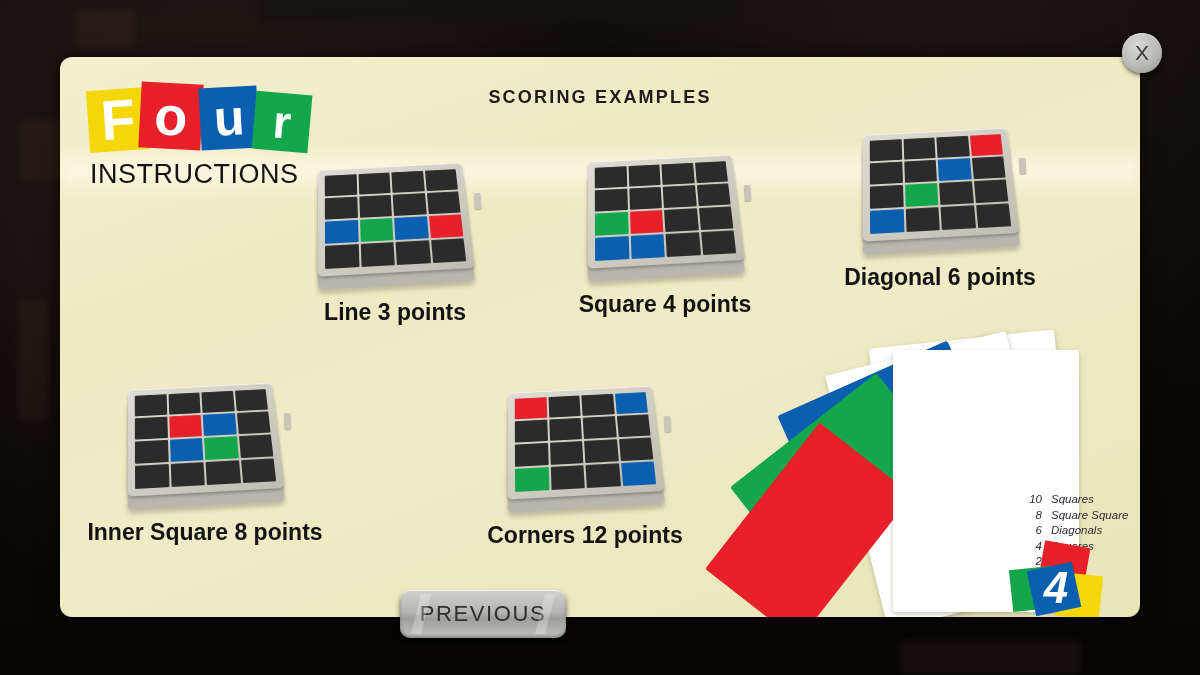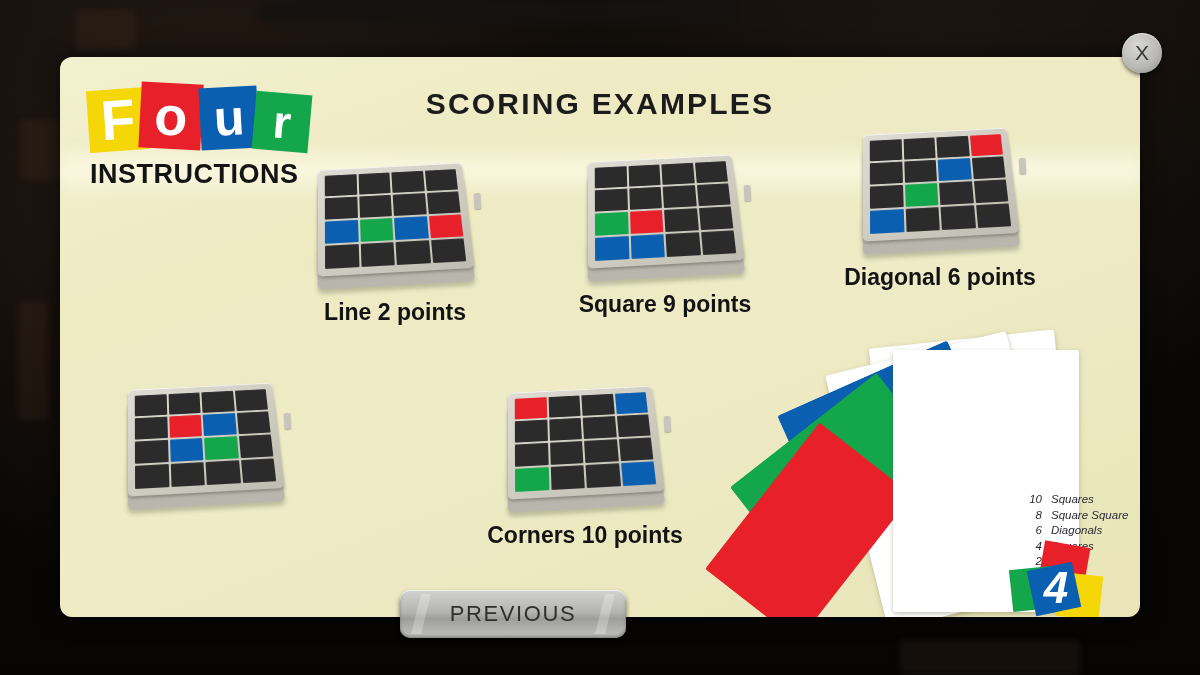--- a/index.html
+++ b/index.html
@@ -29,25 +29,25 @@
     background:linear-gradient(180deg,rgba(255,255,255,0) 0%,rgba(255,252,235,.75) 45%,rgba(255,255,255,0) 100%);
     filter:blur(6px);pointer-events:none;}
   
   #logo{position:absolute;left:28px;top:22px;width:230px;height:105px;}
   .logo-tile{position:absolute;display:flex;align-items:center;justify-content:center;
     color:#fff;font-weight:bold;font-family:"Liberation Sans",sans-serif;line-height:1;}
   .lt-f{left:0px;top:10px;width:60px;height:62px;background:#f5d708;transform:rotate(-4deg);font-size:56px;color:#fff;}
   .lt-o{left:52px;top:4px;width:62px;height:66px;background:#e8202a;transform:rotate(3deg);font-size:54px;}
   .lt-u{left:112px;top:8px;width:58px;height:62px;background:#0a5fb0;transform:rotate(-3deg);font-size:50px;}
   .lt-r{left:166px;top:14px;width:56px;height:58px;background:#13a64a;transform:rotate(5deg);font-size:46px;}
-  #instructions-label{position:absolute;left:2px;top:80px;font-size:27px;font-weight:bold;
+  #instructions-label{position:absolute;left:2px;top:80px;font-size:27px;font-weight:normal;
     letter-spacing:.5px;color:#141414;}
   
   #heading{position:absolute;left:0;right:0;top:30px;text-align:center;
-    font-size:30px;font-weight:bold;letter-spacing:2.2px;color:#1c1c1c;}
+    font-size:18px;font-weight:bold;letter-spacing:2.2px;color:#1c1c1c;}
   
   .example{position:absolute;}
   .board-wrap{position:relative;width:170px;height:150px;}
   .board-shadow{position:absolute;left:6px;top:96px;width:162px;height:40px;
     background:radial-gradient(ellipse at 45% 50%, rgba(150,145,110,.55) 0%, rgba(180,176,140,.18) 55%, rgba(0,0,0,0) 72%);
     filter:blur(3px);}
   .board-side{position:absolute;left:8px;top:20px;width:150px;height:112px;
     background:#b9b6ad;border-radius:5px;
     transform:perspective(420px) rotateX(19deg) rotateZ(-3.2deg) translateY(7px);
     box-shadow:0 4px 4px rgba(0,0,0,.2);}
@@ -73,21 +73,21 @@
   .wedge{position:absolute;left:118px;top:18px;width:186px;height:262px;border-radius:3px;
     transform-origin:50% 100%;overflow:hidden;}
   .wedge i{position:absolute;left:0;top:0;width:186px;height:118px;display:block;}
   #card-legend{position:absolute;left:245px;top:160px;width:150px;font-size:11.5px;
     color:#2a2a34;line-height:15.5px;}
   #card-legend div{display:flex;}
   #card-legend .num{width:22px;text-align:right;margin-right:9px;}
   #logo4{position:absolute;left:236px;top:212px;width:92px;height:78px;}
   #logo4 span{position:absolute;display:block;}
   
-  #previous-button{position:absolute;left:400px;top:590px;width:226px;height:48px;
+  #previous-button{position:absolute;left:400px;top:590px;width:166px;height:48px;
     border-radius:10px;
     background:linear-gradient(180deg,#d2d2d0 0%,#b4b4b1 46%,#9d9d99 60%,#c3c3c0 100%);
     box-shadow:inset 0 1px 0 rgba(255,255,255,.75), inset 0 -2px 3px rgba(0,0,0,.3), 0 3px 5px rgba(0,0,0,.55);
     display:flex;align-items:center;justify-content:center;
     font-size:22px;letter-spacing:1.6px;color:#2f2f2f;font-family:"Liberation Sans",sans-serif;}
   #previous-button::before,#previous-button::after{content:"";position:absolute;top:4px;bottom:4px;width:10px;
     background:rgba(255,255,255,.25);}
   #previous-button::before{left:16px;transform:skewX(-14deg);}
   #previous-button::after{right:16px;transform:skewX(-14deg);}
   
@@ -140,21 +140,21 @@
             <div class="cell blue"></div>
             <div class="cell red"></div>
             <div class="cell"></div>
             <div class="cell"></div>
             <div class="cell"></div>
             <div class="cell"></div>
           </div>
       </div>
       <div class="nub"></div>
     </div>
-    <div class="caption">Line 2 points</div>
+    <div class="caption">Line 3 points</div>
   </div>
 
   <div class="example" style="left:520px;top:82px;">
     <div class="board-wrap">
       <div class="board-shadow"></div>
       <div class="board-side"></div>
       <div class="board">
         <div class="grid">
             <div class="cell"></div>
             <div class="cell"></div>
@@ -169,21 +169,21 @@
             <div class="cell"></div>
             <div class="cell"></div>
             <div class="cell blue"></div>
             <div class="cell blue"></div>
             <div class="cell"></div>
             <div class="cell"></div>
           </div>
       </div>
       <div class="nub"></div>
     </div>
-    <div class="caption">Square  9 points</div>
+    <div class="caption">Square  4 points</div>
   </div>
 
   <div class="example" style="left:795px;top:55px;">
     <div class="board-wrap">
       <div class="board-shadow"></div>
       <div class="board-side"></div>
       <div class="board">
         <div class="grid">
             <div class="cell"></div>
             <div class="cell"></div>
@@ -227,20 +227,21 @@
             <div class="cell green"></div>
             <div class="cell"></div>
             <div class="cell"></div>
             <div class="cell"></div>
             <div class="cell"></div>
             <div class="cell"></div>
           </div>
       </div>
       <div class="nub"></div>
     </div>
+    <div class="caption">Inner Square 8 points</div>
   </div>
 
   <div class="example" style="left:440px;top:313px;">
     <div class="board-wrap">
       <div class="board-shadow"></div>
       <div class="board-side"></div>
       <div class="board">
         <div class="grid">
             <div class="cell red"></div>
             <div class="cell"></div>
@@ -255,21 +256,21 @@
             <div class="cell"></div>
             <div class="cell"></div>
             <div class="cell green"></div>
             <div class="cell"></div>
             <div class="cell"></div>
             <div class="cell blue"></div>
           </div>
       </div>
       <div class="nub"></div>
     </div>
-    <div class="caption">Corners 10 points</div>
+    <div class="caption">Corners 12 points</div>
   </div>
 
   <div id="cards">
     <div class="card" style="transform:rotate(-6deg) translate(4px,-12px);"></div>
     <div class="card" style="transform:rotate(-14deg) translate(-6px,-6px);"></div>
     <div class="wedge" style="transform:rotate(-24deg) translate(-18px,-2px);">
       <i style="background:#0a5fb0;"></i>
     </div>
     <div class="wedge" style="transform:rotate(-38deg) translate(-32px,6px);">
       <i style="background:#13a64a;"></i>

